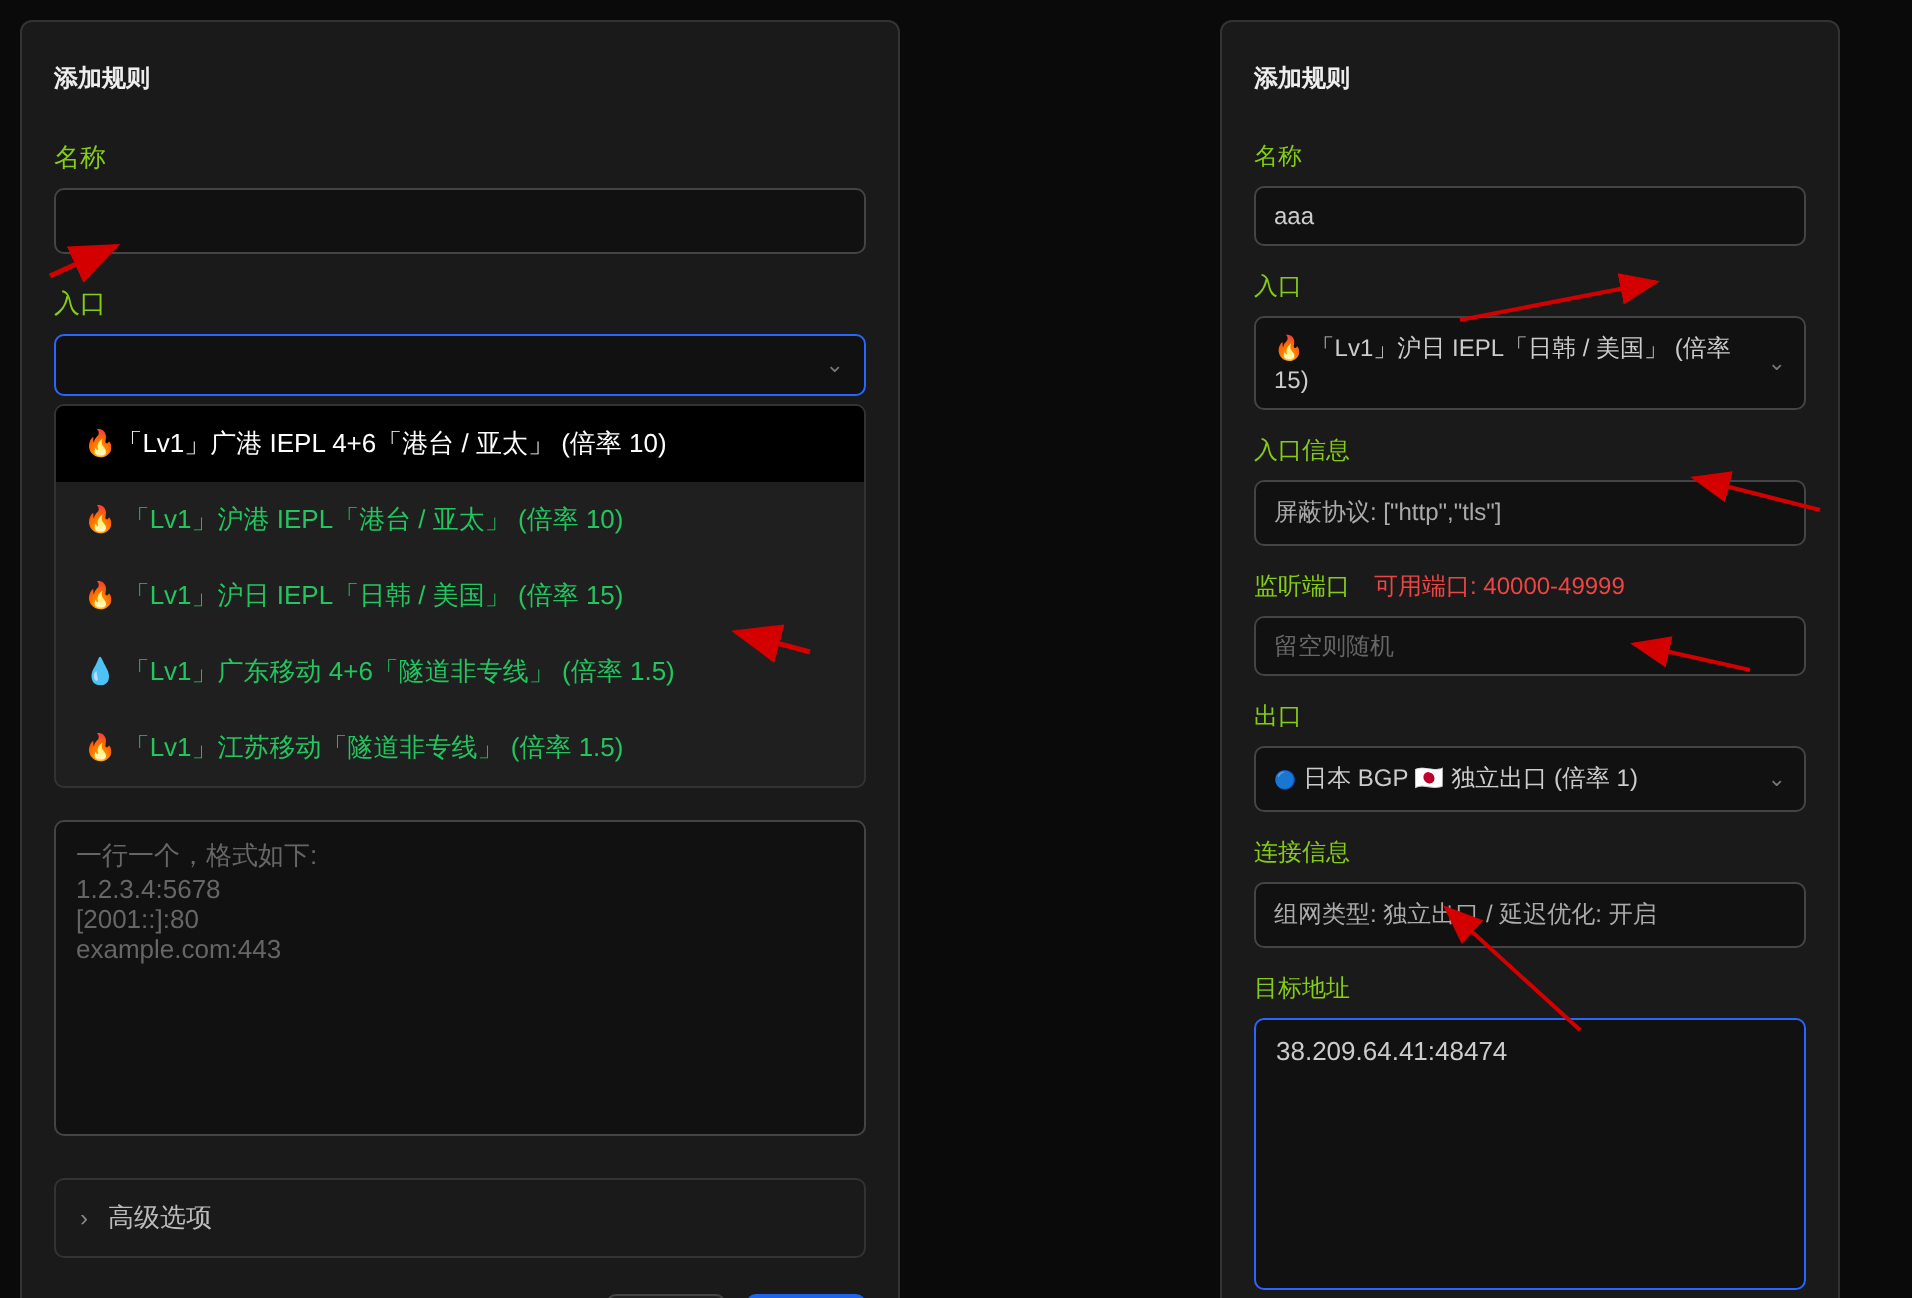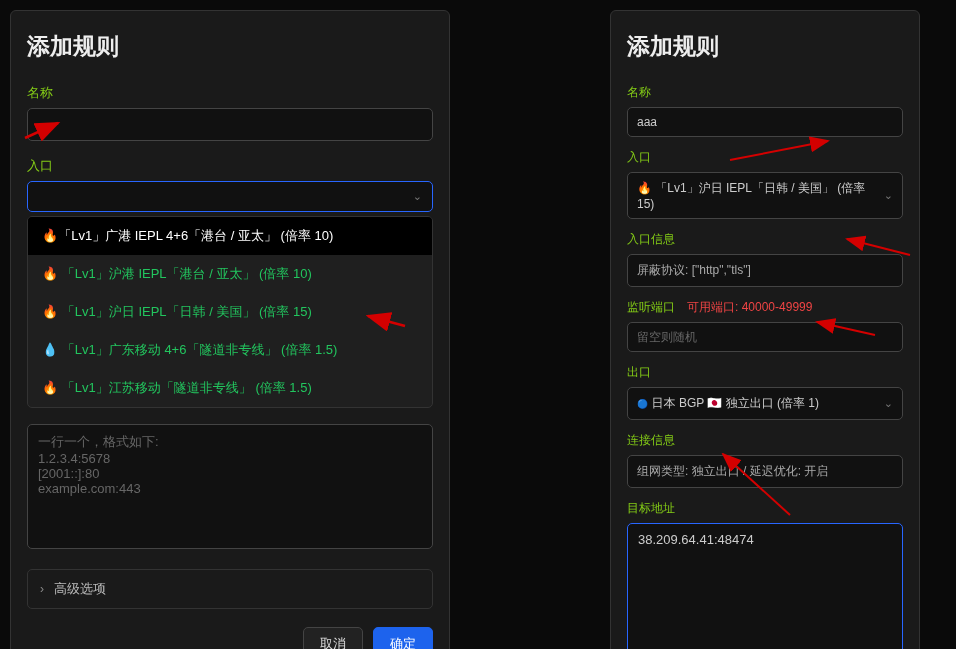--- a/index.html
+++ b/index.html
@@ -14,21 +14,21 @@
     }
     .dialog {
       background: #1a1a1a;
       border: 1px solid #333;
       border-radius: 6px;
       padding: 20px 16px 16px 16px;
     }
     .dialog-left { width: 440px; }
     .dialog-right { width: 310px; }
     .dialog-title {
-      font-size: 23px;
+      font-size: 12px;
       font-weight: 600;
       color: #eee;
       margin-bottom: 22px;
     }
     .field-group { margin-bottom: 16px; }
     .field-label {
       font-size: 13px;
       color: #84cc16;
       margin-bottom: 6px;
       display: block;
@@ -74,21 +74,21 @@
     .select-box .chevron {
       color: #777;
       font-size: 11px;
     }
     .info-box {
       background: #111;
       color: #aaa;
     }
     .textarea-box {
       resize: none;
-      height: 125px;
+      height: 158px;
       font-family: inherit;
     }
     .textarea-box.tall {
       height: 136px;
     }
     .textarea-box::placeholder, .text-input::placeholder {
       color: #666;
     }
     .dropdown {
       position: relative;

